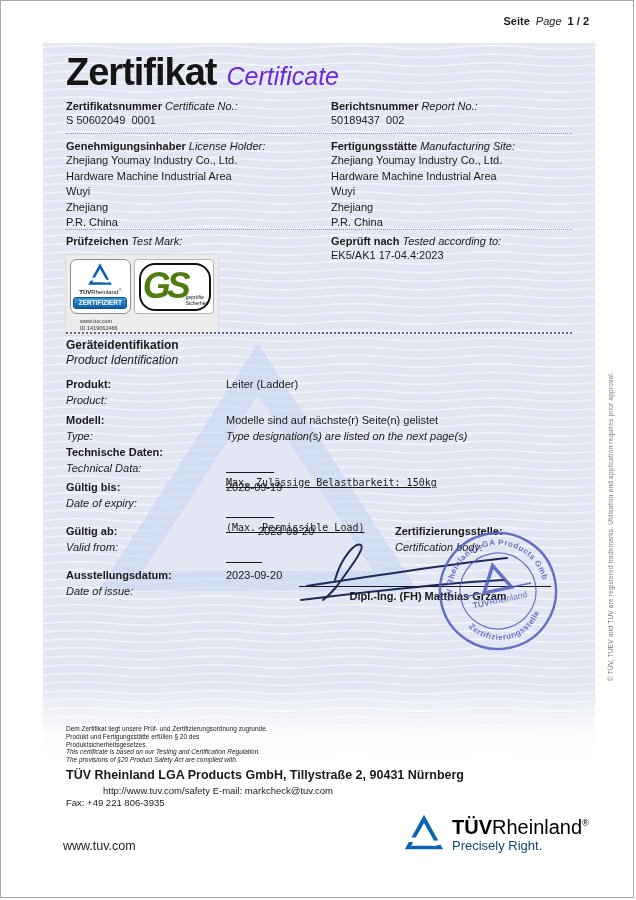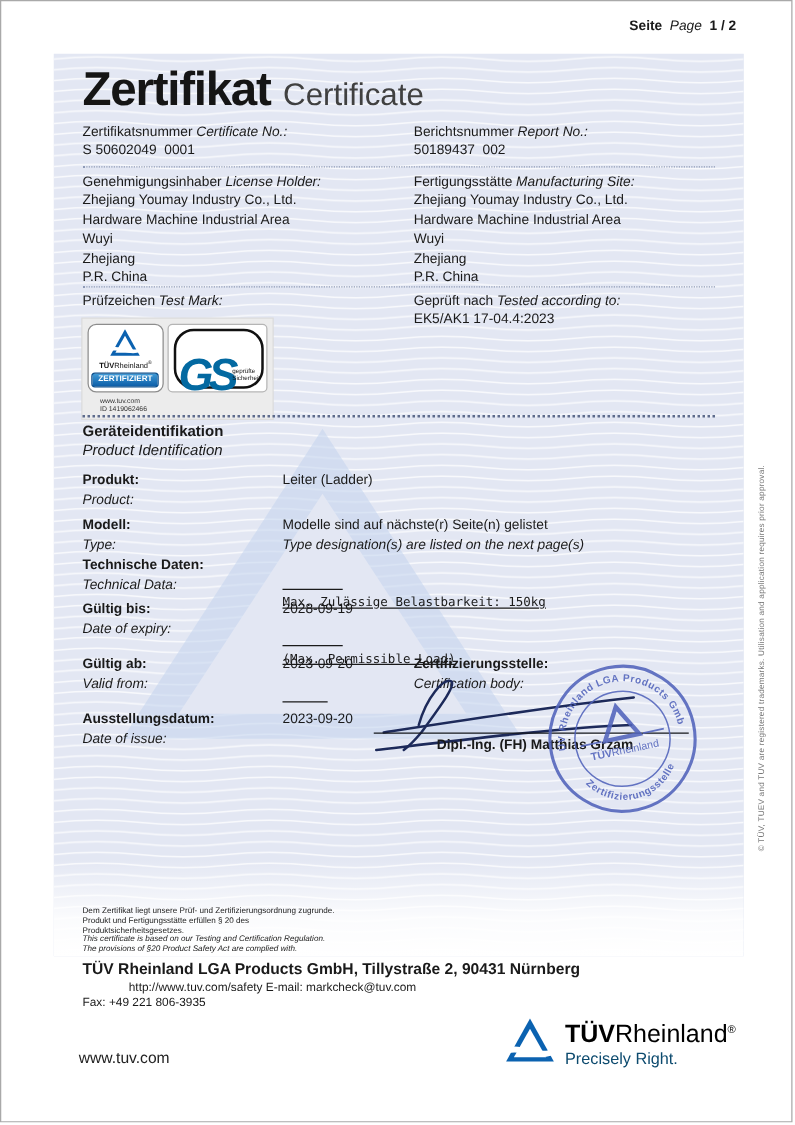--- a/index.html
+++ b/index.html
@@ -16,56 +16,56 @@
   .panel { position:absolute; left:42px; top:42px; width:552px; height:722px; background:#e3e7f3; overflow:hidden; }
   .waves, .watermark { position:absolute; left:0; top:0; }
   .fade { position:absolute; left:0; bottom:0; width:100%; height:78px;
           background:linear-gradient(to bottom, rgba(255,255,255,0) 0%, rgba(255,255,255,0.85) 60%, #ffffff 100%); }
 
   .abs { position:absolute; }
 
   
   .title { left:23px; top:8px; display:flex; align-items:baseline; gap:10px; }
   .title .t-de { font-size:38px; font-weight:bold; letter-spacing:-1px; color:#151515; }
-  .title .t-en { font-size:25px; font-weight:500; color:#404040; }
+  .title .t-en { font-size:25px; font-style:italic; font-weight:500; color:#6d28d9; }
 
   
   .lblline { font-size:11px; line-height:14px; }
-  .lblline .de { font-weight:normal; }
+  .lblline .de { font-weight:bold; }
   .lblline .en { font-style:italic; margin-left:3px; }
   .val { font-size:11px; line-height:15px; white-space:pre; }
   .addr { font-size:11px; line-height:15.5px; }
 
   .col-l { left:23px; width:262px; }
   .col-r { left:288px; width:262px; }
 
   .hr1 { left:23px; width:506px; border-top:1px dotted #8e9ab6; height:0; }
   .hr3 { left:23px; width:506px; border-top:2px dotted #5d6b8c; height:0; }
 
   
   .badge-block { margin-top:7px; width:152px; background:#ececec; padding:4px 4px 3px 4px; box-shadow:0 0 0 1px #dcdcdc; }
   .badge-row { display:flex; gap:3px; }
   .tuv-badge { width:62px; height:55px; background:#fff; border:1px solid #8d8d8d; border-radius:7px; display:flex; flex-direction:column; align-items:center; padding-top:2px; }
   .tuv-badge .brand { font-size:6px; line-height:7px; color:#111; }
   .tuv-badge .brand .b { font-weight:bold; }
   .tuv-badge .brand sup { font-size:4px; }
   .tuv-badge .banner { margin-top:1px; width:54px; text-align:center; background:linear-gradient(#3f9ad6,#0c5ea8); color:#fff; font-weight:bold; font-size:6.5px; line-height:10px; border-radius:3px; border:1px solid #0a4e8c; }
   .gs-badge { width:82px; height:55px; background:#fff; border:1px solid #b5b5b5; border-radius:4px; position:relative; overflow:hidden; }
   .gs-ring { position:absolute; left:4px; top:3px; width:72px; height:48px; border:2.5px solid #111; border-radius:16px; }
-  .gs-letters { position:absolute; left:8px; top:16px; font-size:36px; font-weight:900; font-style:italic; letter-spacing:-4px; color:#0369a1; line-height:48px; }
+  .gs-letters { position:absolute; left:8px; top:2px; font-size:36px; font-weight:900; font-style:italic; letter-spacing:-4px; color:#4d7c0f; line-height:48px; }
   .gs-caption { position:absolute; right:5px; bottom:7px; font-size:5px; line-height:5.5px; color:#111; }
   .badge-foot { margin-top:4px; margin-left:10px; font-size:5.5px; line-height:7px; color:#333; }
 
   
   .sect-de { font-size:12px; font-weight:bold; line-height:15px; }
   .sect-en { font-size:12px; font-style:italic; line-height:15px; }
 
   
   .prow { left:23px; width:506px; display:grid; grid-template-columns:160px auto; }
-  .prow3 { left:23px; width:506px; display:grid; grid-template-columns:160px 105px auto; }
+  .prow3 { left:23px; width:506px; display:grid; grid-template-columns:160px 105px auto;gap:32px; }
   .plbl .de { display:block; font-size:11px; font-weight:bold; line-height:15.5px; }
   .plbl .en { display:block; font-size:11px; font-style:italic; line-height:15.5px; }
   .pval { font-size:11px; line-height:15.5px; }
   .pval .it { font-style:italic; }
   .mono { font-family:"DejaVu Sans Mono","Liberation Mono",monospace; font-size:10px; line-height:15px; white-space:pre;text-decoration:underline; }
 
   
   .sig-svg { left:256px; top:497px; }
   .sig-line { left:256px; top:543px; width:252px; border-top:1.5px solid #16181c; height:0; }
   .sig-name { left:270px; top:547px; width:230px; text-align:center; font-size:11px; font-weight:600; }

